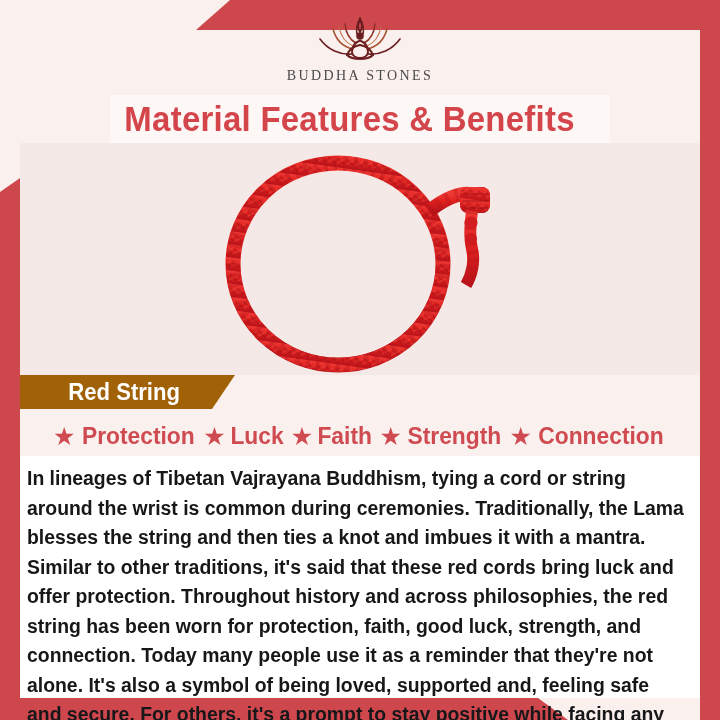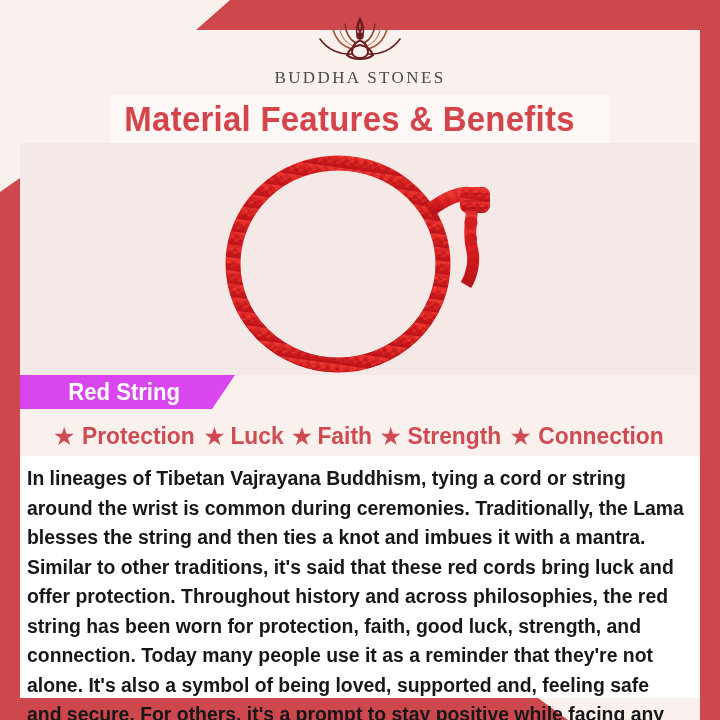--- a/index.html
+++ b/index.html
@@ -71,21 +71,21 @@
     justify-content: flex-start;
   }
   .logo-mark {
     width: 104px;
     height: 52px;
     display: block;
   }
   .logo-text {
     margin-top: 2px;
     font-family: "Liberation Serif", serif;
-    font-size: 17px;
+    font-size: 14px;
     letter-spacing: 2.4px;
     color: #4a4a4a;
     font-weight: 400;
   }
 
   
   .title-band {
     position: absolute;
     top: 95px;
     left: 110px;
@@ -124,21 +124,21 @@
     height: 226px;
   }
 
   
   .name-band {
     position: absolute;
     top: 375px;
     left: 20px;
     width: 215px;
     height: 34px;
-    background: #d946ef;
+    background: #a16207;
     clip-path: polygon(0 0, 215px 0, 192px 34px, 0 34px);
     display: flex;
     align-items: center;
   }
   .name-band .name-text {
     font-family: "Liberation Sans Narrow", "Liberation Sans", sans-serif;
     font-weight: bold;
     font-size: 23px;
     color: #ffffff;
     margin-left: 46px;

